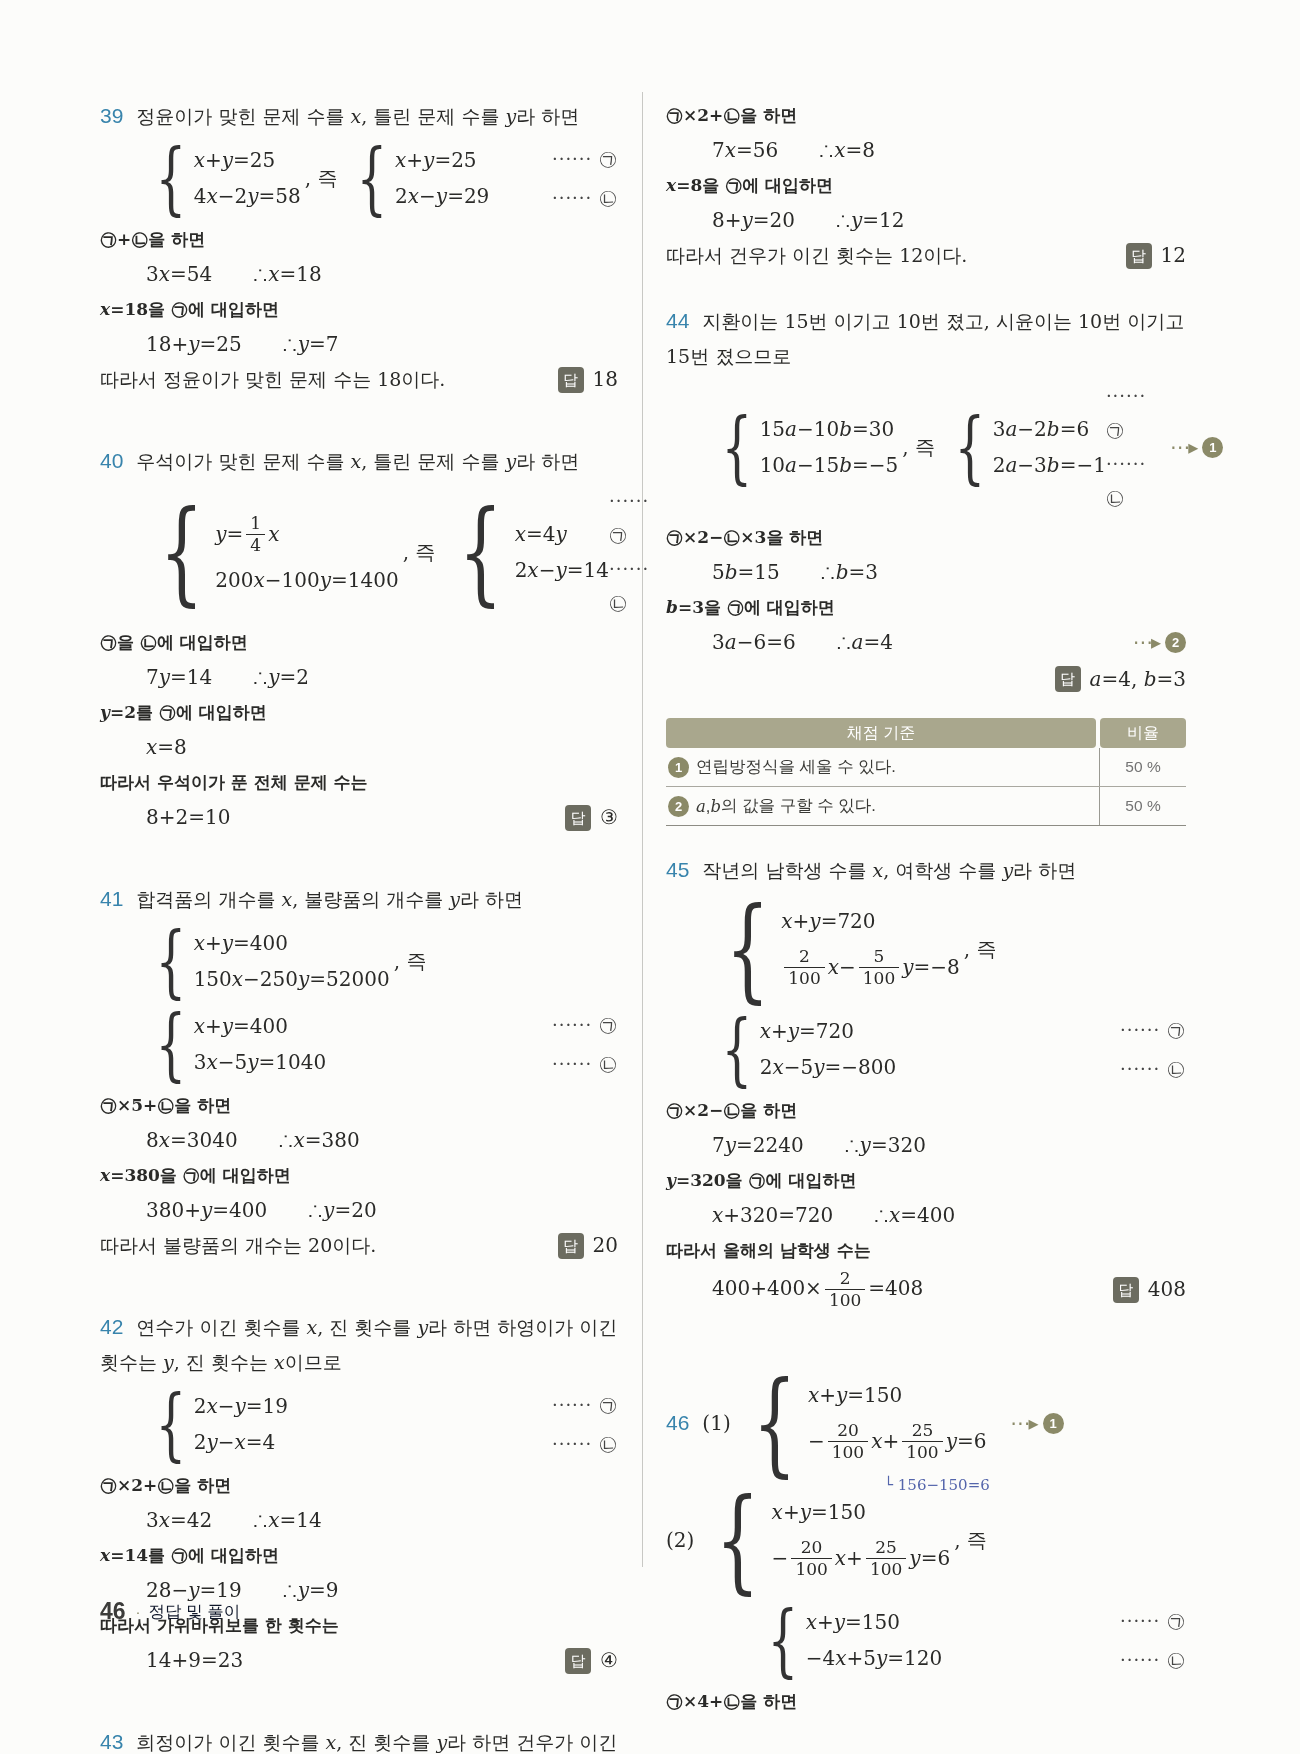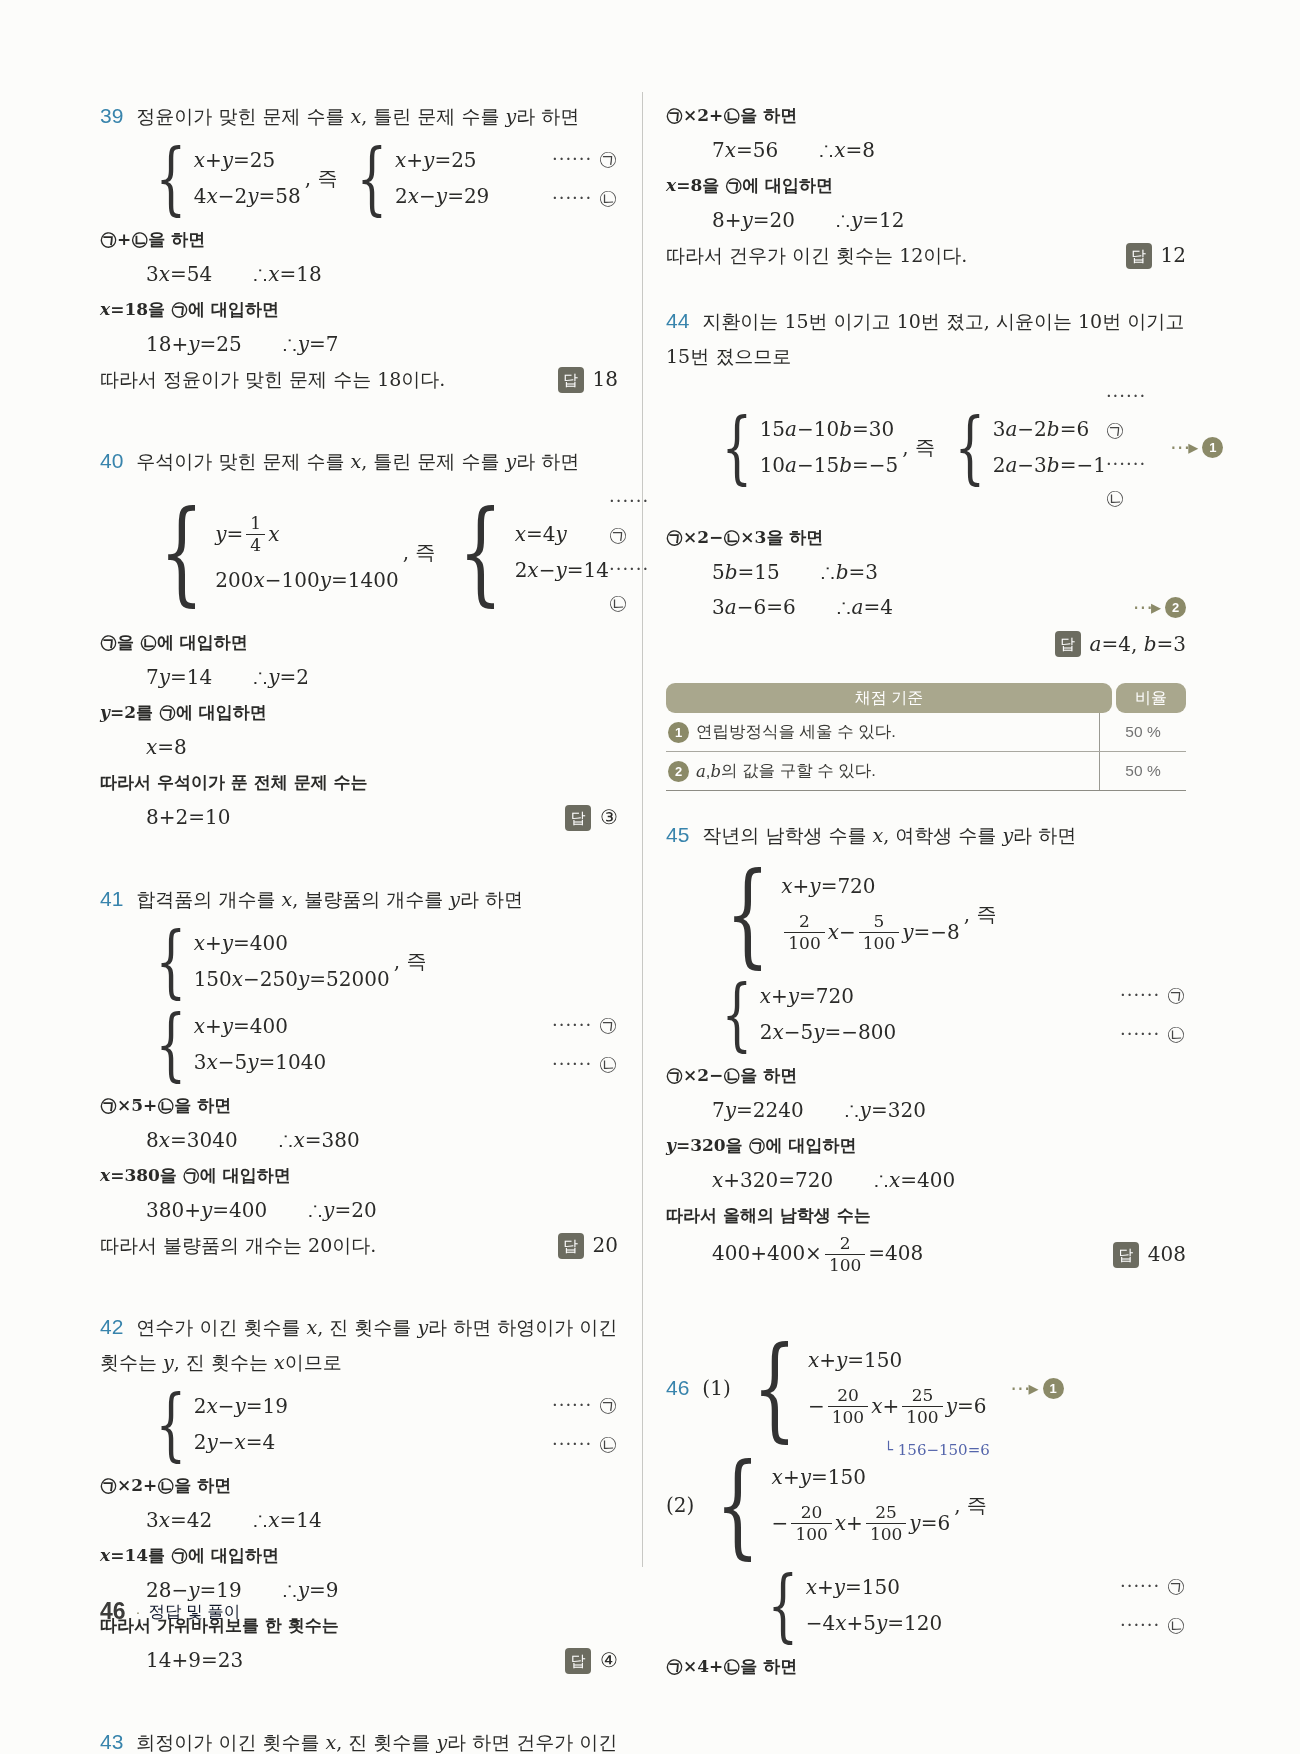--- a/index.html
+++ b/index.html
@@ -64,24 +64,24 @@
   .mcirc{
     width:21px;height:21px;border-radius:50%;background:#8b8a68;color:#fff;
     display:inline-flex;align-items:center;justify-content:center;
     font-family:"Liberation Sans","DejaVu Sans",sans-serif;font-size:13px;font-weight:bold;
   }
   .sys .marker{margin-left:24px;}
   .note{position:absolute;left:218px;bottom:-15px;color:#5465ab;font-size:15px;white-space:nowrap;}
   
   .gtable{margin-top:20px;font-family:"Liberation Sans","DejaVu Sans",sans-serif;}
   .ghead{display:flex;gap:4px;}
-  .gh{background:#a9a78d;color:#fff;height:30px;border-radius:9px;
+  .gh{background:#a9a78d;color:#fff;height:30px;border-radius:4px;
       display:flex;align-items:center;justify-content:center;font-size:16px;}
   .gh-main{flex:1;}
-  .gh-ratio{width:70px;}
+  .gh-ratio{width:86px;}
   .grow-line{display:flex;border-bottom:1px solid #a9a8a0;}
   .grow-line:last-child{border-bottom:1.6px solid #8d8c84;}
   .gr-text{flex:1;display:flex;align-items:center;padding:8px 6px 8px 2px;font-size:16.5px;color:#3a3a36;}
   .gr-ratio{width:86px;border-left:1px solid #9a9992;display:flex;align-items:center;justify-content:center;font-size:15.5px;color:#737373;}
   .gnum{margin-right:7px;flex:none;}
   
   .footer{position:absolute;left:100px;top:1598px;display:flex;align-items:center;
     font-family:"Liberation Sans","DejaVu Sans",sans-serif;}
   .fnum{font-size:23px;font-weight:bold;color:#3c3c3a;}
   .fdot{color:#8b8a68;margin:0 8px 0 10px;font-size:15px;}
@@ -283,20 +283,21 @@
             <span class="lab">······ ㉠</span>
             <span class="lab">······ ㉡</span>
           </span>
           <span class="marker">
             <span class="arr">⋯▸</span>
             <span class="mcirc">1</span>
           </span>
         </div>
         <div class="p line">㉠×2−㉡×3을 하면</div>
         <div class="eq line">5<i>b</i>=15　　∴ <i>b</i>=3</div>
+        <div class="p line"><i>b</i>=3을 ㉠에 대입하면</div>
         <div class="eq line">3<i>a</i>−6=6　　∴ <i>a</i>=4<span class="grow"></span><span class="marker">
             <span class="arr">⋯▸</span>
             <span class="mcirc">2</span>
           </span></div>
         <div class="ansline">
           <span class="ansgrp">
             <span class="badge">답</span>
             <span class="aval"><i>a</i>=4, <i>b</i>=3</span>
           </span>
         </div>

